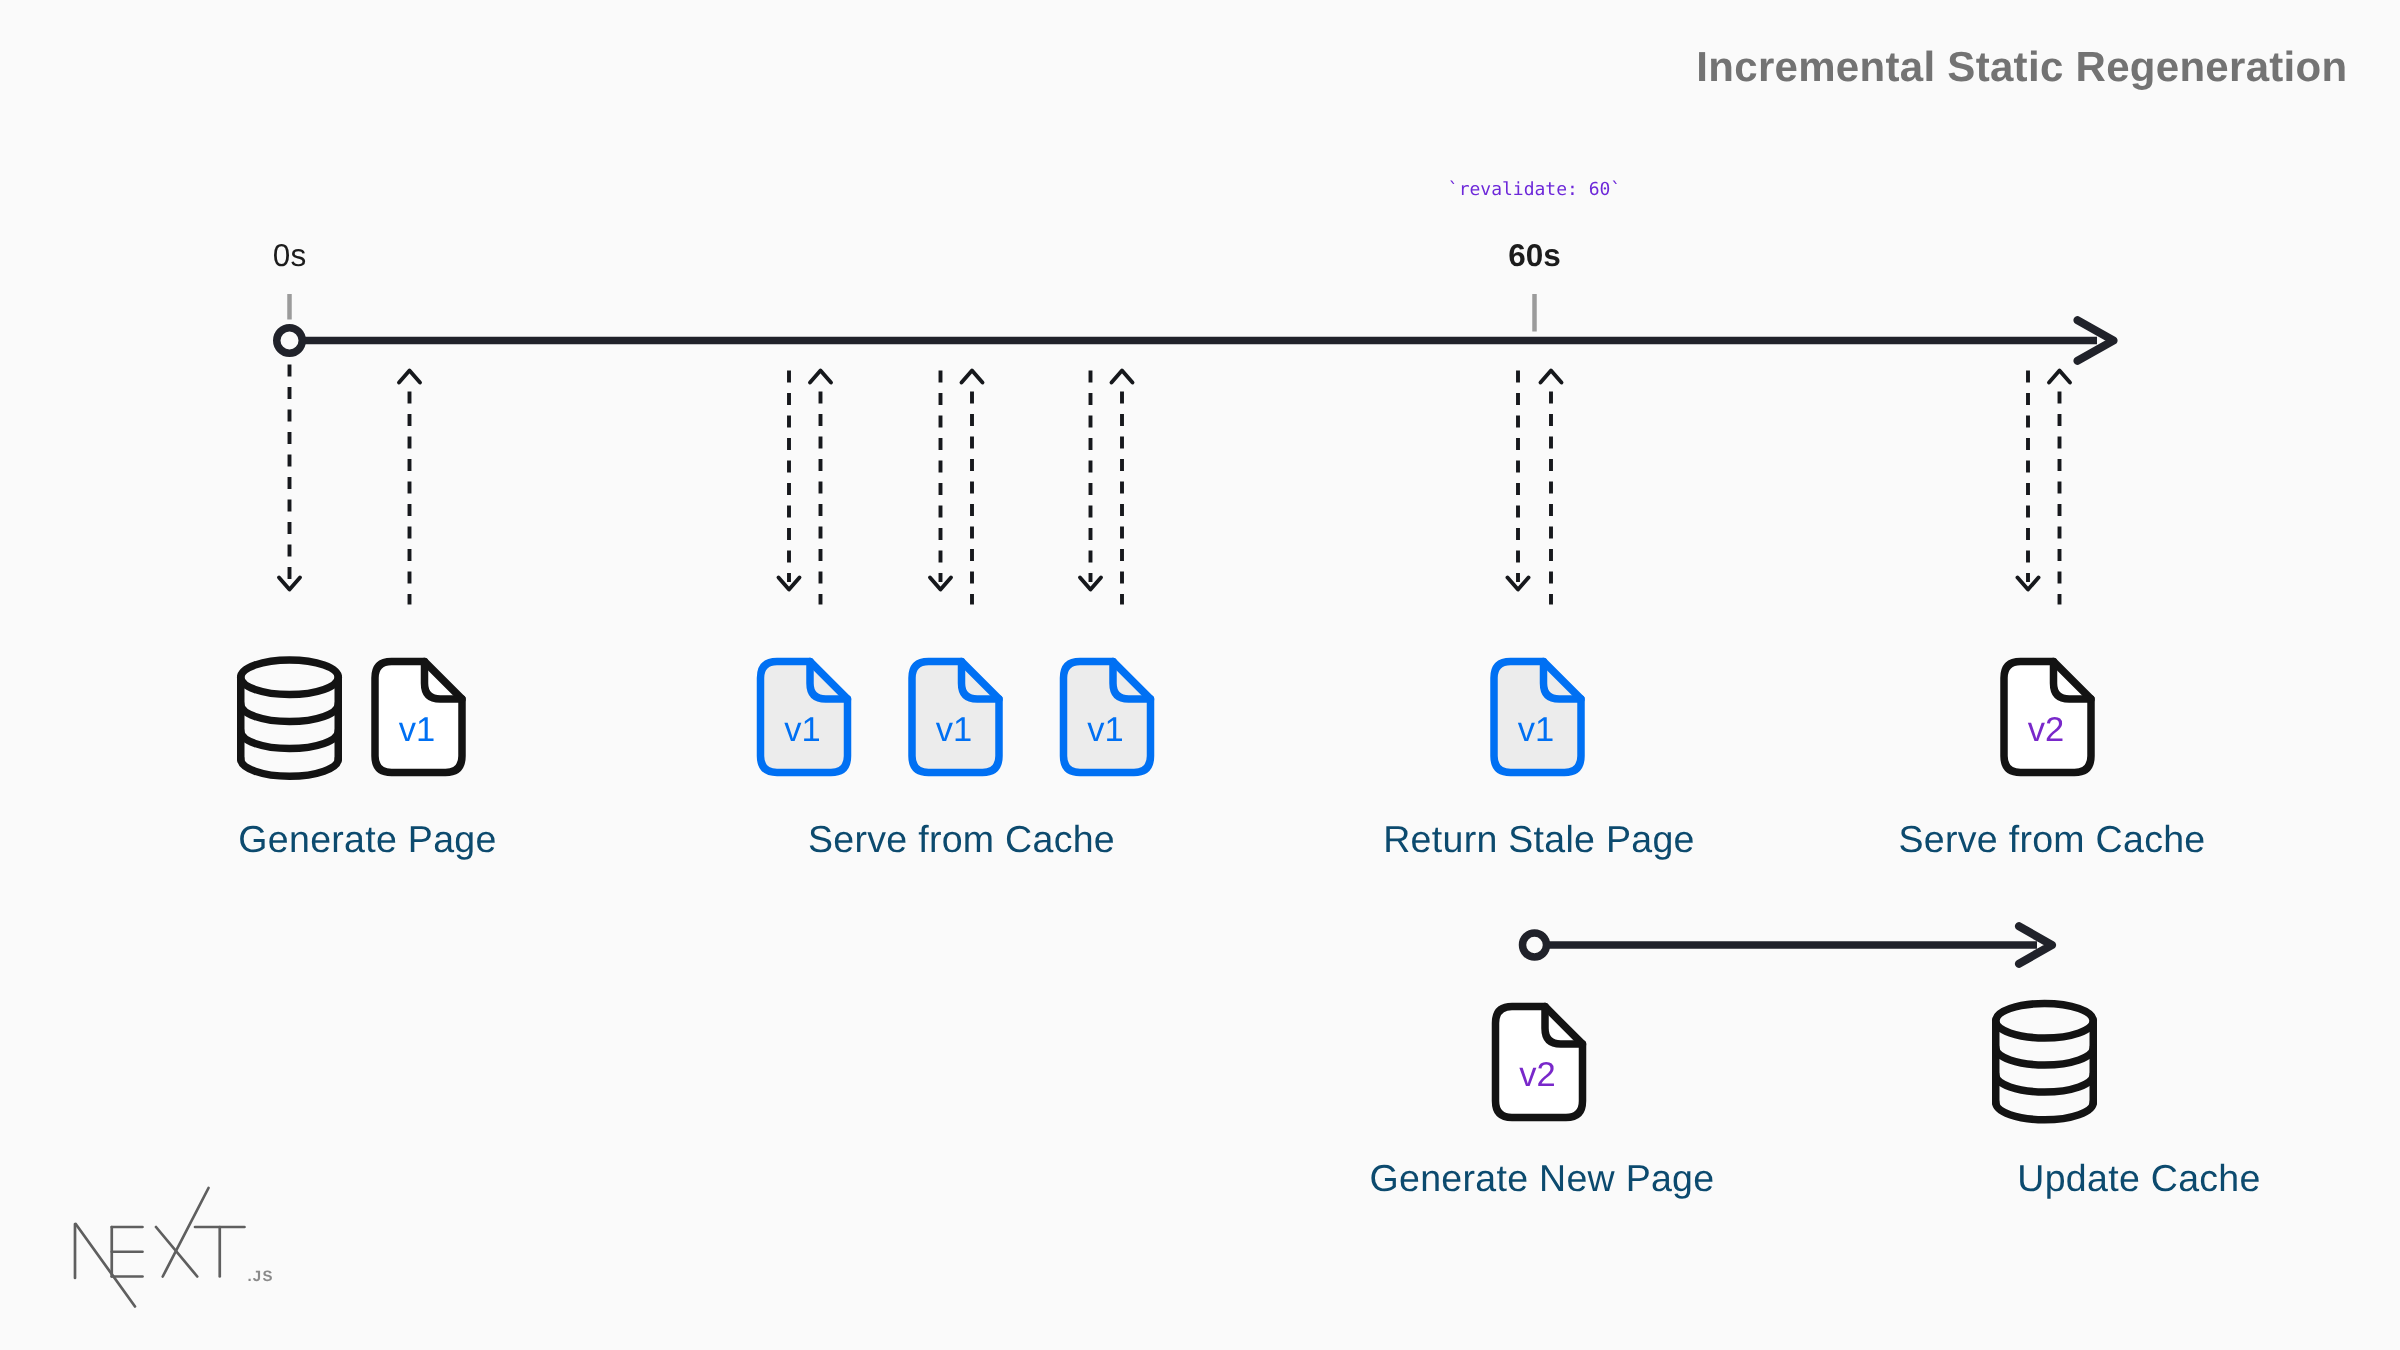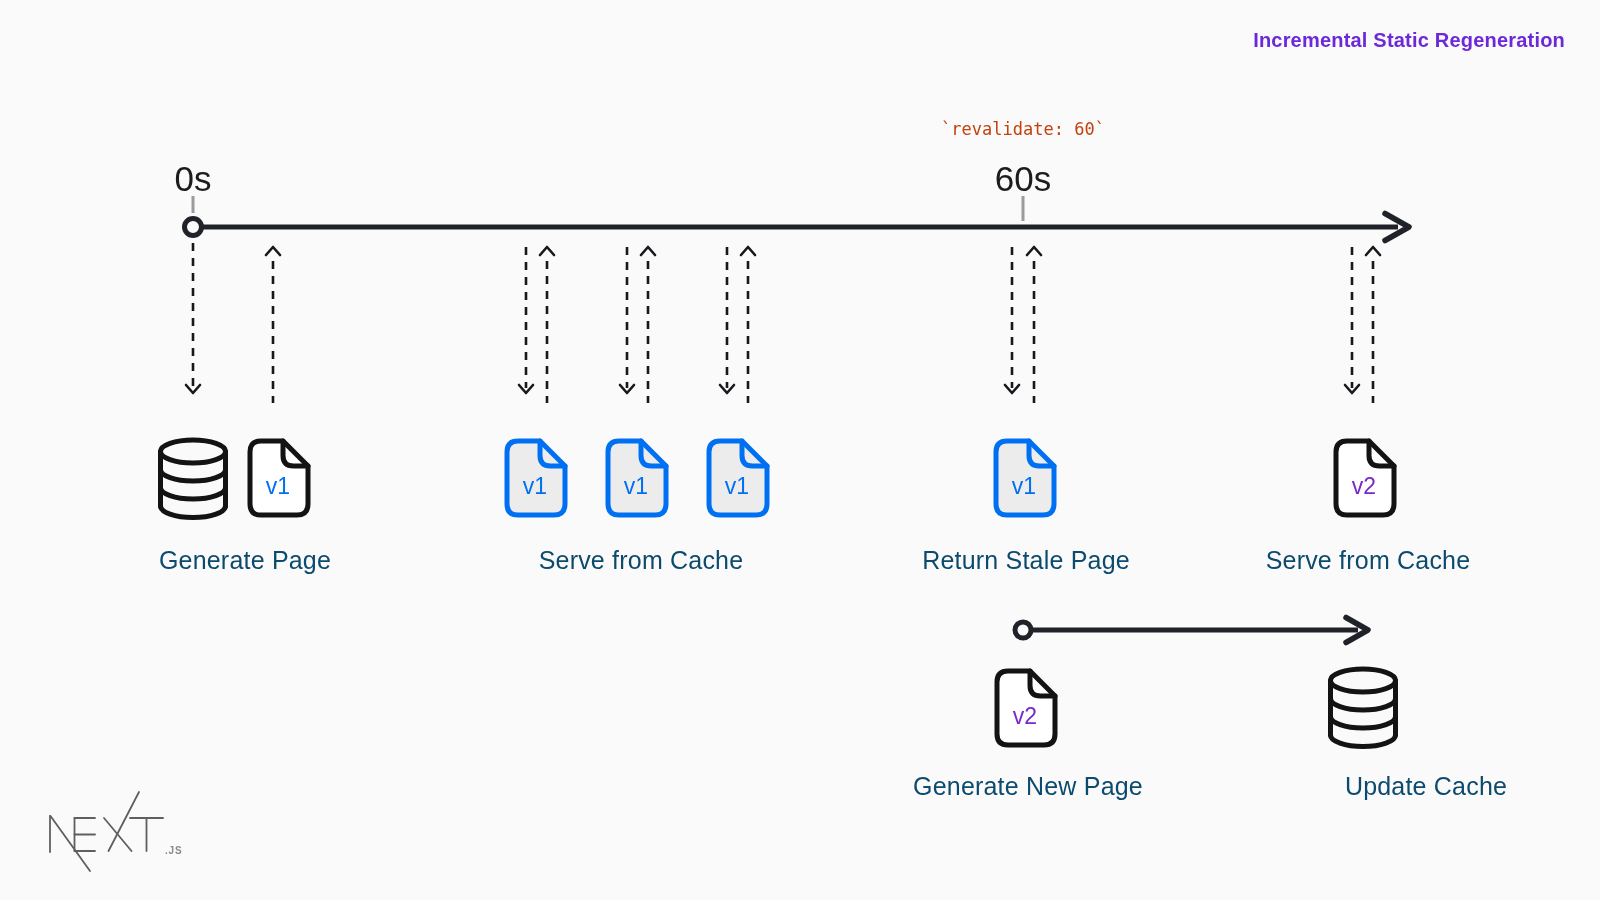--- a/index.html
+++ b/index.html
@@ -13,44 +13,44 @@
     overflow: hidden;
     background: #fafafa;
     font-family: "Liberation Sans", "DejaVu Sans", sans-serif;
   }
   .abs { position: absolute; }
 
   .title {
     position: absolute;
     top: 29px;
     right: 35px;
-    font-size: 20px;
+    font-size: 28px;
     font-weight: 700;
-    color: #6d28d9;
+    color: #737373;
     letter-spacing: 0.2px;
     white-space: nowrap;
   }
 
   .code-annotation {
     position: absolute;
     top: 119px;
     left: 1023px;
     transform: translateX(-50%);
     font-family: "DejaVu Sans Mono", "Liberation Mono", monospace;
-    font-size: 17px;
-    font-weight: 500;
-    color: #c2410c;
+    font-size: 12px;
+    font-weight: 500;
+    color: #6d28d9;
     white-space: nowrap;
   }
 
   .time-label {
     position: absolute;
     top: 159px;
     transform: translateX(-50%);
-    font-size: 35px;
+    font-size: 21px;
     font-weight: 500;
     color: #1c1c1c;
     white-space: nowrap;
   }
 
   .step-label {
     position: absolute;
     transform: translateX(-50%);
     font-size: 25px;
     font-weight: 500;
@@ -116,21 +116,21 @@
 </head>
 <body>
 
 <div class="abs" style="left:0;top:0;width:1600px;height:900px;">
 
   <div class="title">Incremental Static Regeneration</div>
 
   <div class="code-annotation">`revalidate: 60`</div>
 
   <div class="time-label" style="left:193px;">0s</div>
-  <div class="time-label" style="left:1023px;">60s</div>
+  <div class="time-label" style="left:1023px;font-weight:bold;">60s</div>
 
   <svg class="lines-layer" width="1600" height="900" viewBox="0 0 1600 900">
 
     <line class="tick" x1="193" y1="196" x2="193" y2="213"></line>
     <line class="tick" x1="1023" y1="196" x2="1023" y2="221"></line>
 
     <line class="tline" x1="201" y1="227" x2="1398" y2="227"></line>
     <path class="tarrow" d="M1385 213.5 L1409 227 L1385 240.5"></path>
     <circle class="tcirc" cx="193" cy="227" r="8.5"></circle>
 

